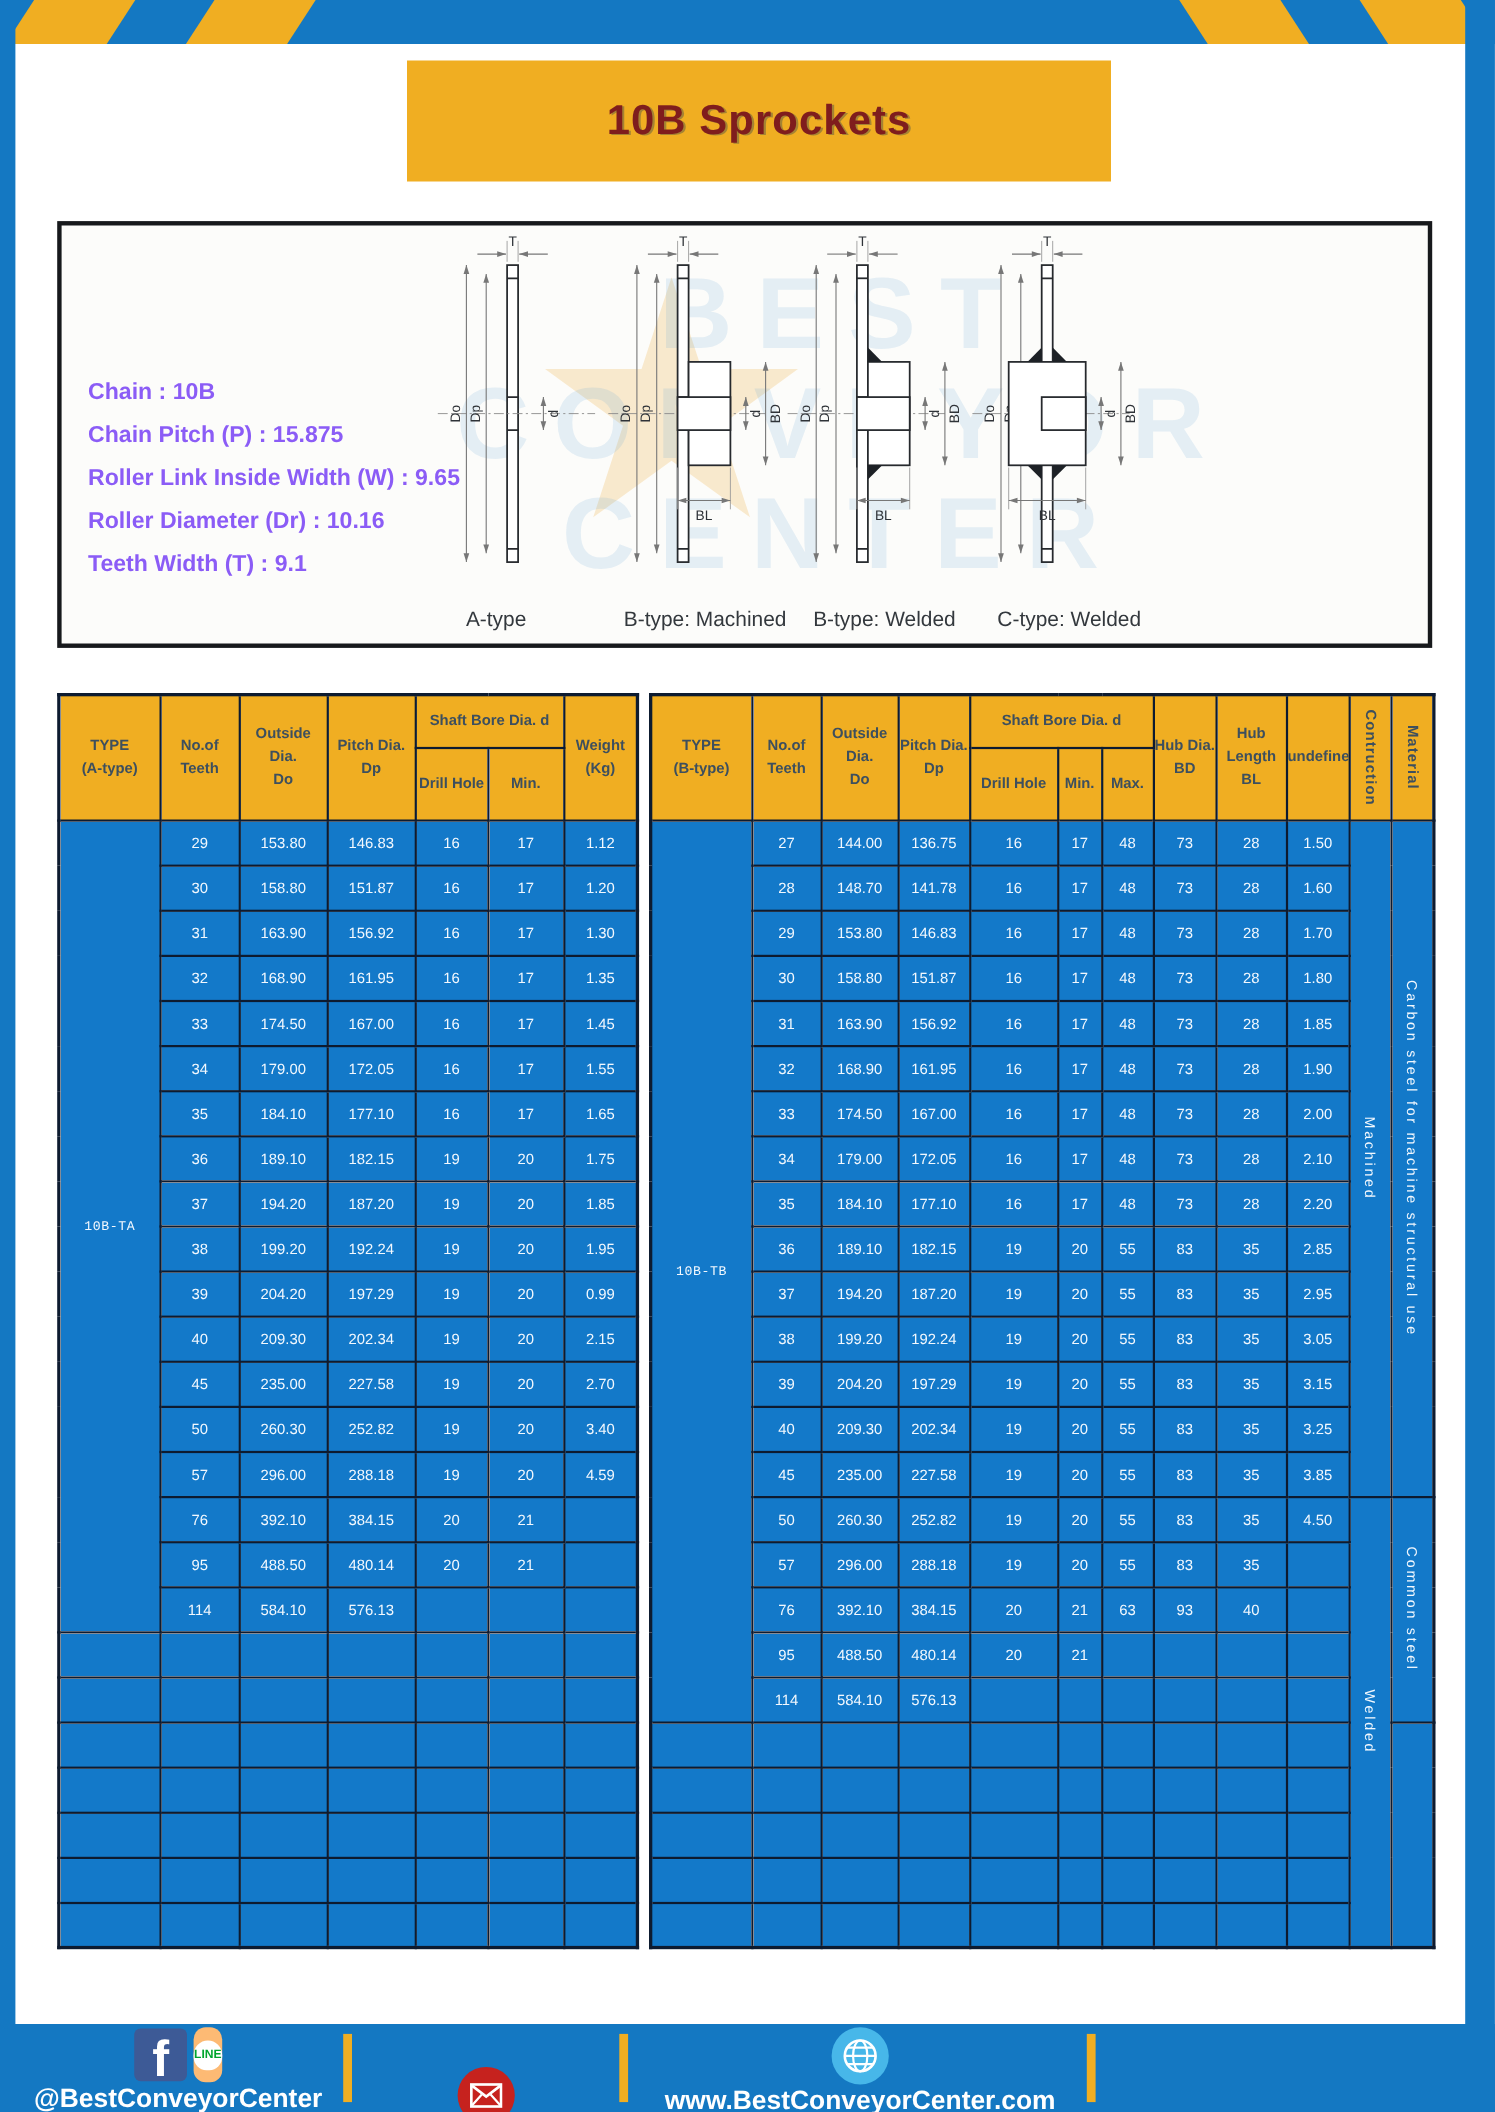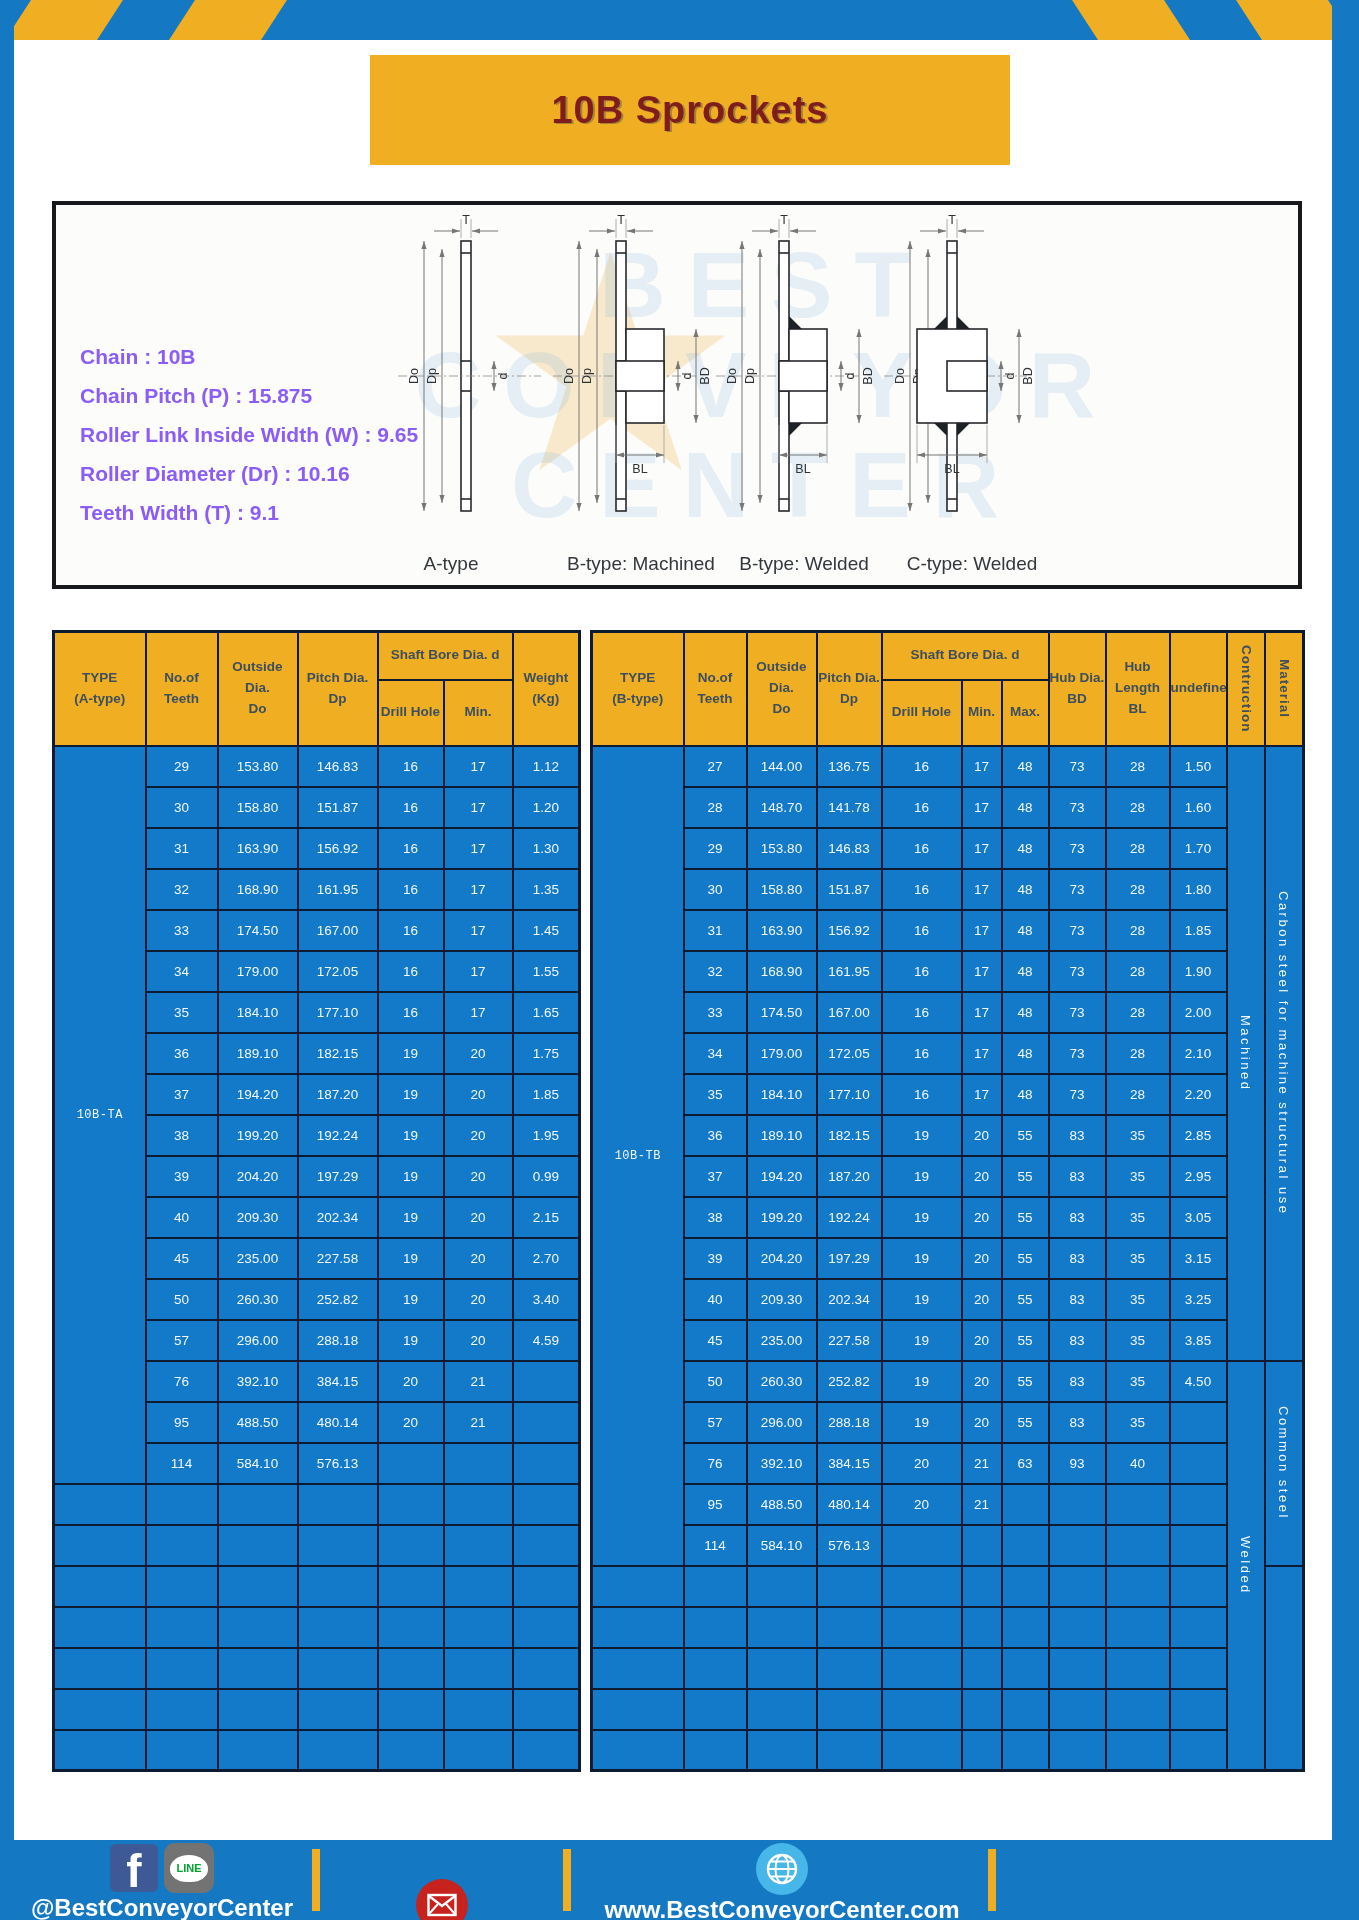--- a/index.html
+++ b/index.html
@@ -51,21 +51,21 @@
   th.vth{writing-mode:vertical-rl;text-align:center;letter-spacing:1px;}
   td.vcell{writing-mode:vertical-rl;text-align:center;font-size:13px;letter-spacing:2.5px;}
   
   .footer{position:absolute;left:0;top:1840px;width:1359px;height:80px;background:#1478c2;}
   .fitem{position:absolute;top:0;height:80px;display:flex;flex-direction:column;align-items:center;}
   .ficons{display:flex;gap:6px;align-items:center;height:52px;margin-top:3px;}
   .flabel{color:#ffffff;font-weight:bold;font-size:24px;white-space:nowrap;margin-top:1px;}
   .fdiv{position:absolute;top:9px;width:8px;height:62px;background:#f0ae22;}
   .icf{width:48px;height:48px;background:#3d5a96;border-radius:6px;color:#fff;font-weight:bold;
        font-size:46px;display:flex;justify-content:center;align-items:flex-end;overflow:hidden;line-height:0.92;}
-  .icl{width:50px;height:50px;background:#737373;border-radius:11px;display:flex;justify-content:center;align-items:center;}
+  .icl{width:26px;height:50px;background:#fdba74;border-radius:11px;display:flex;justify-content:center;align-items:center;}
   .icl .bub{width:38px;height:27px;background:#fff;border-radius:50% 50% 45% 45%;display:flex;
             justify-content:center;align-items:center;color:#00a52c;font-size:11px;font-weight:bold;}
   .cir{width:52px;height:52px;border-radius:50%;display:flex;justify-content:center;align-items:center;}
   .cmail{background:#c6221e;} .cweb{background:#47b7e9;} .cphone{background:#f2c230;}
 </style>
 </head>
 <body>
 
 <div class="page">
 

